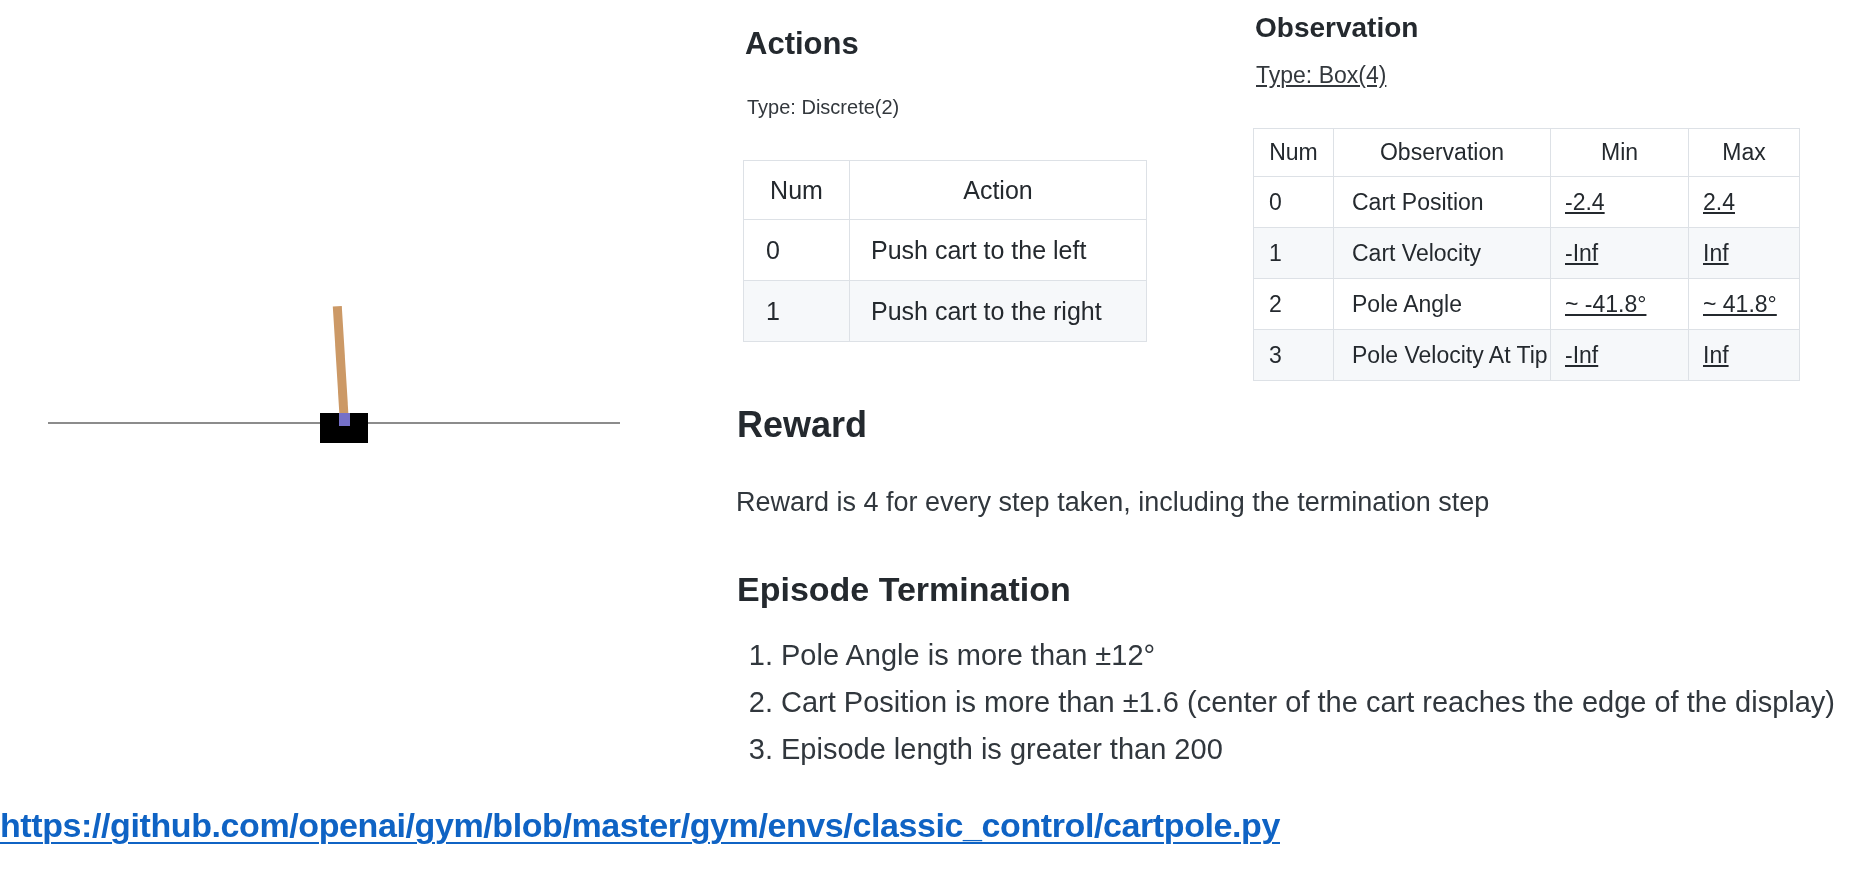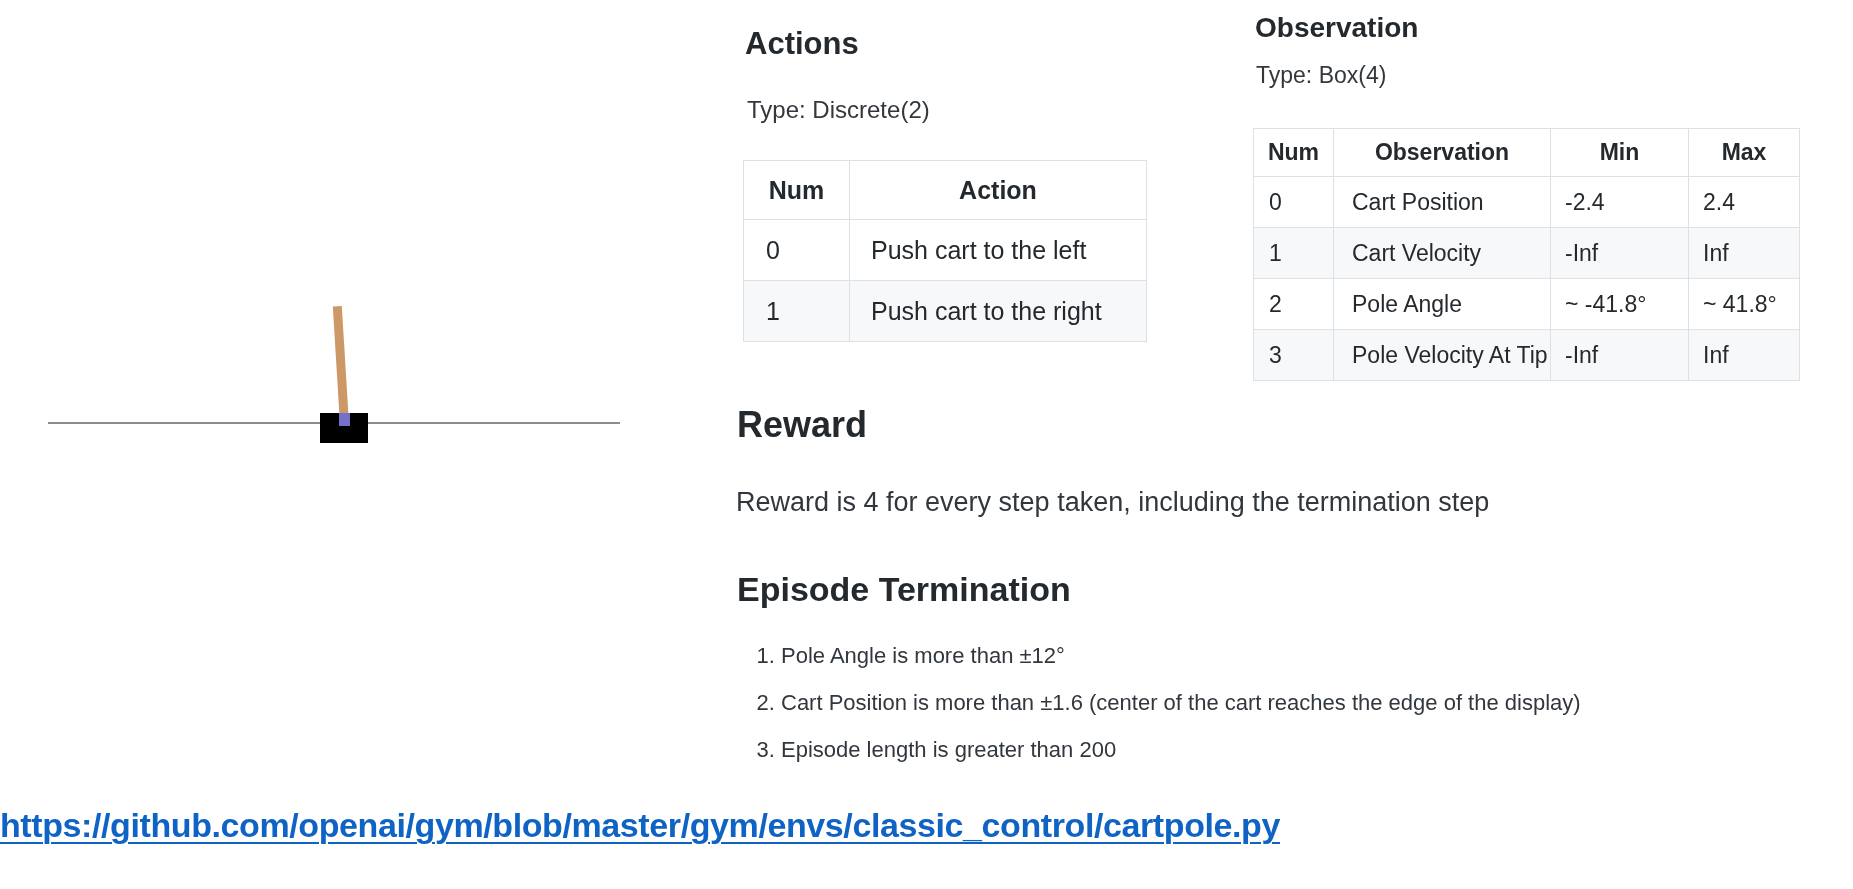--- a/index.html
+++ b/index.html
@@ -21,53 +21,53 @@
   
   .track { position:absolute; left:48px; top:422px; width:572px; height:2px; background:var(--track-gray); }
   .cart  { position:absolute; left:320px; top:413px; width:48px; height:30px; background:var(--cart-black); }
   .pole  { position:absolute; left:340px; top:306px; width:9px; height:118px; background:var(--pole-tan);
            transform:rotate(-3.5deg); transform-origin:50% 100%; }
   .axle  { position:absolute; left:339px; top:413px; width:11px; height:13px; background:var(--axle-purple); }
 
   
   h1,h2 { color:var(--heading-text); font-weight:700; }
   .actions-title      { position:absolute; left:745px; top:26px;  font-size:31px; }
-  .actions-type       { position:absolute; left:747px; top:96px;  font-size:24px; color:#33383d; }
+  .actions-type       { position:absolute; left:747px; top:96px;  font-size:20px; color:#33383d; }
   .obs-title          { position:absolute; left:1255px; top:12px; font-size:28px; }
-  .obs-type           { position:absolute; left:1256px; top:62px; font-size:23px; color:#33383d; }
+  .obs-type           { position:absolute; left:1256px; top:62px; font-size:23px; color:#33383d;text-decoration:underline; }
   .reward-title       { position:absolute; left:737px; top:404px; font-size:36px; }
   .reward-text        { position:absolute; left:736px; top:487px; font-size:27px; color:#31373d; }
   .termination-title  { position:absolute; left:737px; top:570px; font-size:34px; }
-  .termination-list   { position:absolute; left:747px; top:640px; font-size:22px; color:#31373d;
+  .termination-list   { position:absolute; left:747px; top:640px; font-size:29px; color:#31373d;
                         list-style-position:outside; padding-left:34px; }
   .termination-list li { margin-bottom:16px; line-height:31px; }
 
   
   table { border-collapse:collapse; table-layout:fixed; background:#fff; color:#24292e; }
   th,td { border:1px solid var(--table-border); vertical-align:middle; text-align:left; }
-  th    { font-weight:700; text-align:center; }
+  th    { font-weight:400; text-align:center; }
   tbody tr:nth-child(even) { background:var(--table-alt-row); }
 
   .actions-table { position:absolute; left:743px; top:160px; width:404px; font-size:25px; }
   .actions-table th { height:59px; }
   .actions-table td { height:61px; }
   .actions-table th:nth-child(1), .actions-table td:nth-child(1) { width:106px; }
   .actions-table td:nth-child(1) { padding-left:22px; }
   .actions-table td:nth-child(2) { padding-left:21px; }
 
   .obs-table { position:absolute; left:1253px; top:128px; width:546px; font-size:23px; }
   .obs-table th { height:48px; }
   .obs-table td { height:51px; }
   .obs-table th:nth-child(1), .obs-table td:nth-child(1) { width:80px; }
   .obs-table th:nth-child(2), .obs-table td:nth-child(2) { width:217px; }
   .obs-table th:nth-child(3), .obs-table td:nth-child(3) { width:138px; }
   .obs-table th:nth-child(4), .obs-table td:nth-child(4) { width:111px; }
   .obs-table td:nth-child(1) { padding-left:15px; }
   .obs-table td:nth-child(2) { padding-left:18px; }
-  .obs-table td:nth-child(3), .obs-table td:nth-child(4) { padding-left:14px; }
+  .obs-table td:nth-child(3), .obs-table td:nth-child(4) { padding-left:14px;text-decoration:underline; }
 
   
   .linkline { position:absolute; left:0; top:806px; width:100%; text-align:left; }
   .linkline a {
     color:var(--link-blue); font-size:34px; font-weight:700; letter-spacing:-0.4px;
     text-decoration:underline; text-decoration-thickness:2px; text-underline-offset:5px;
   }
 </style>
 </head>
 <body>

